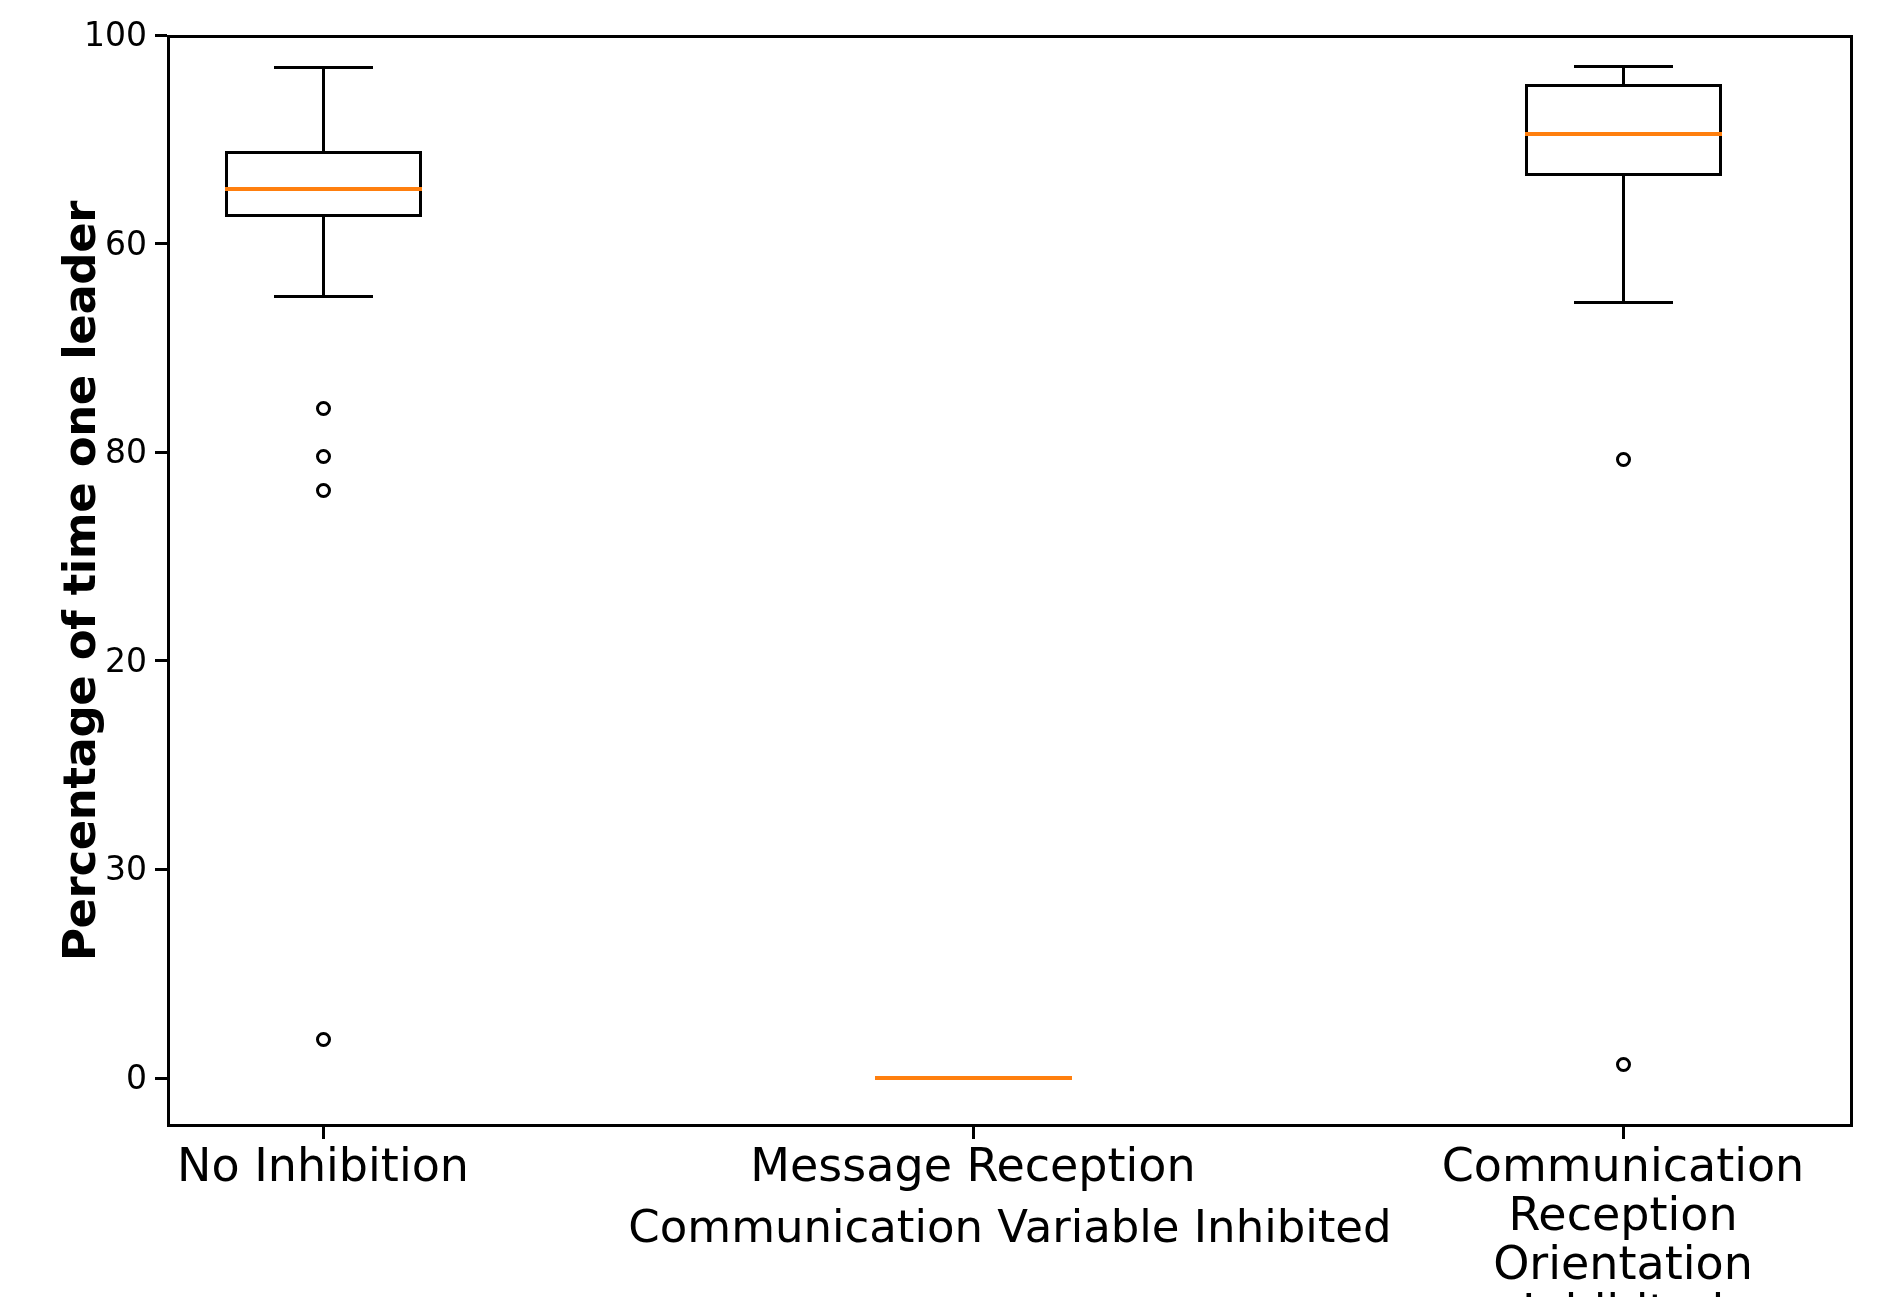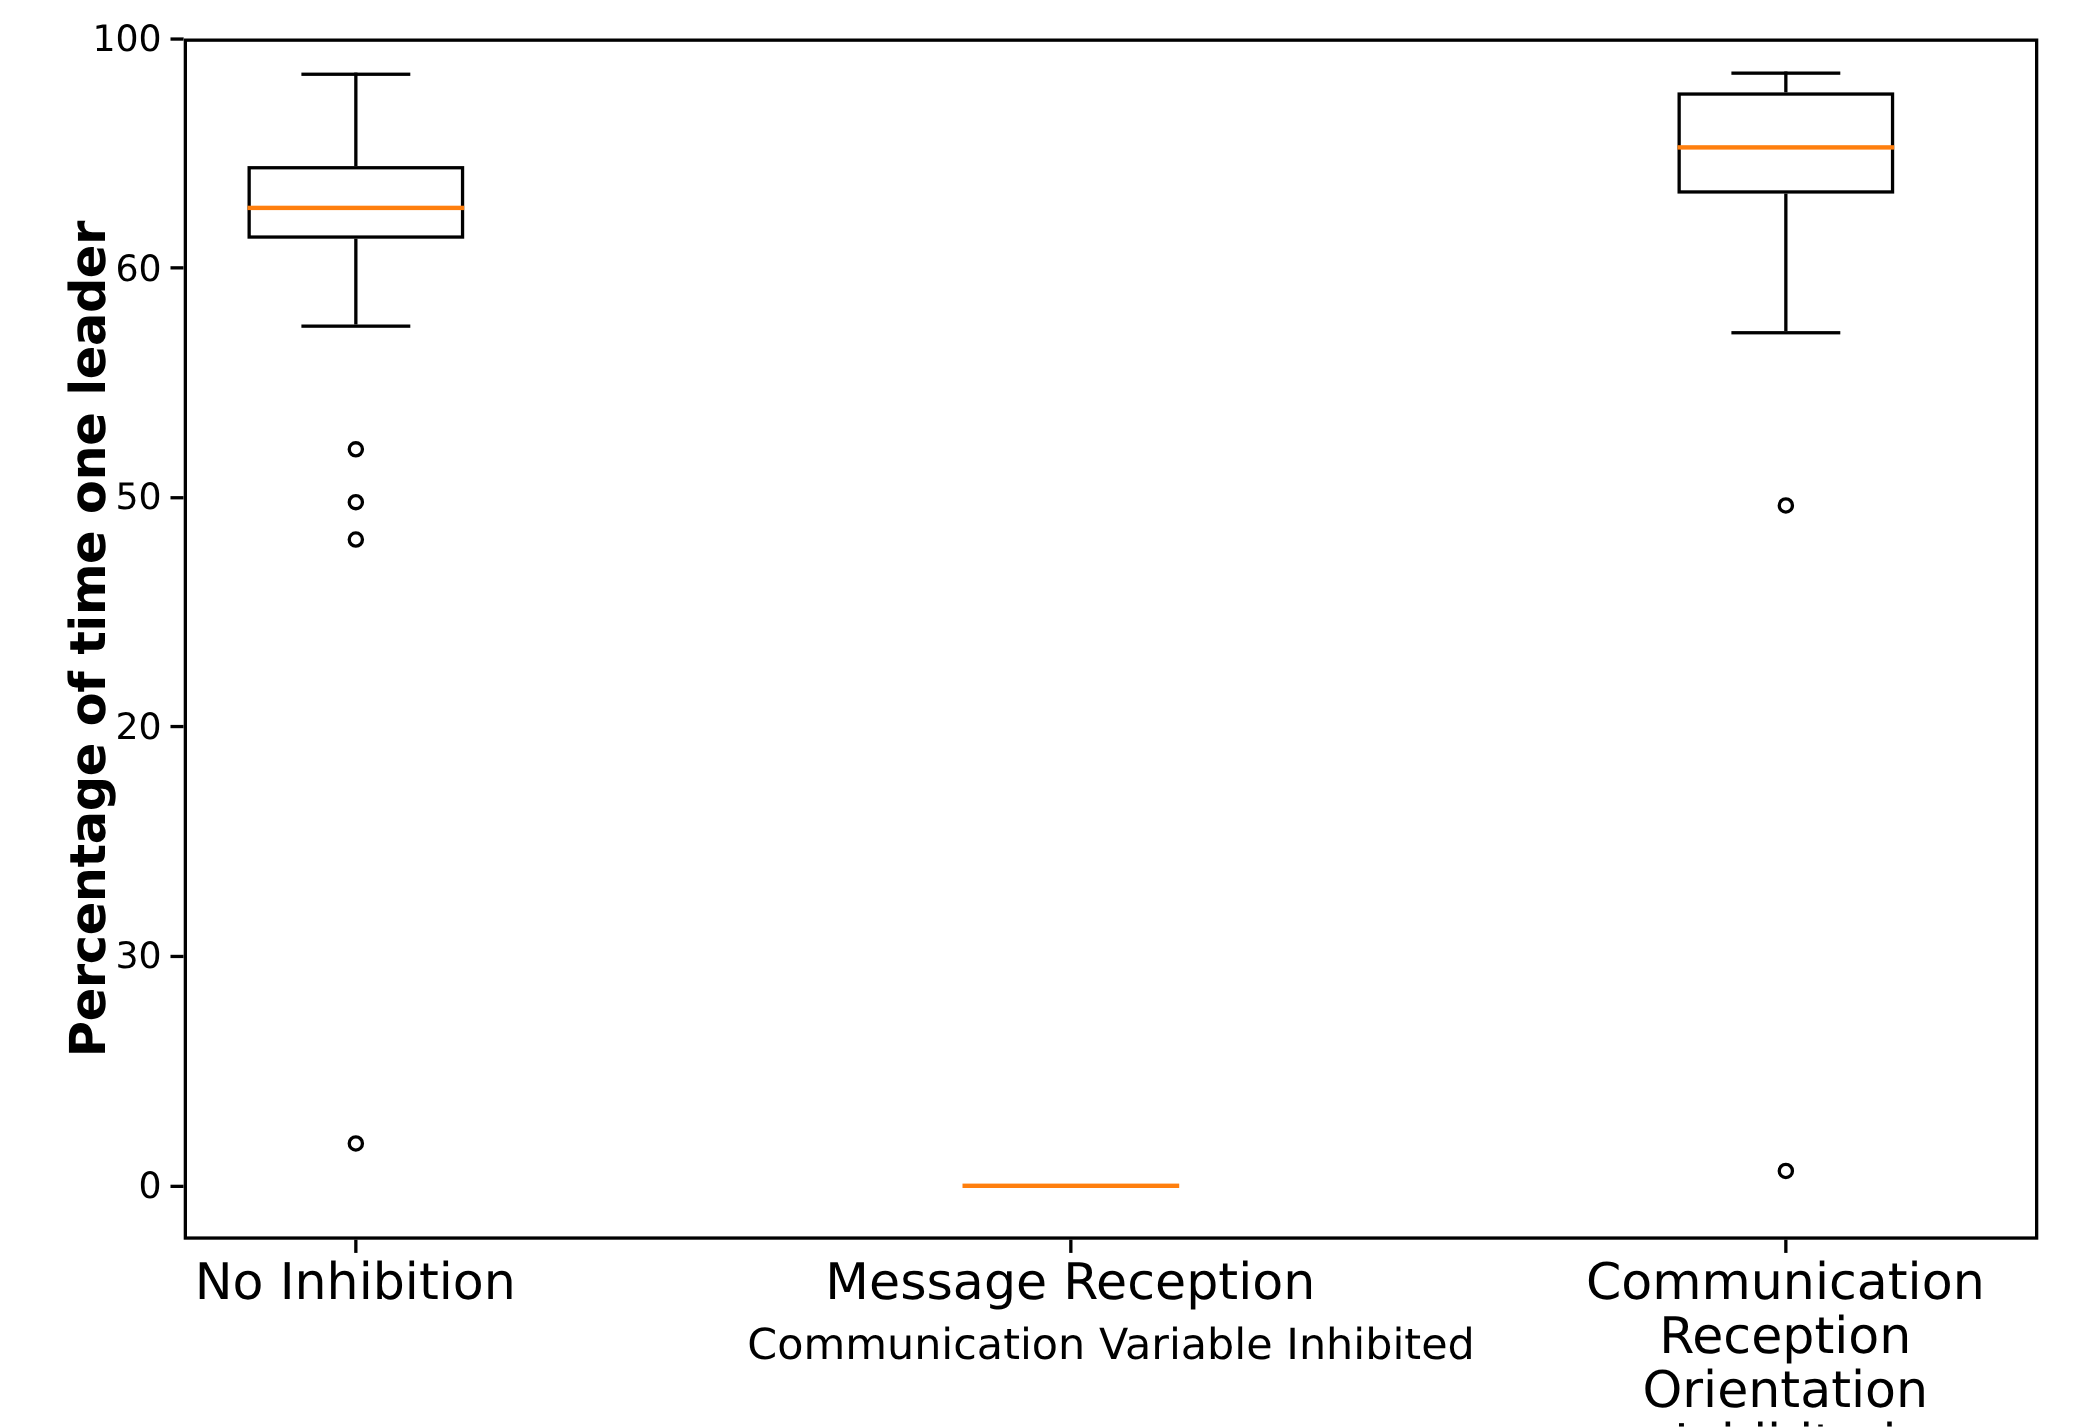--- a/index.html
+++ b/index.html
@@ -96,21 +96,21 @@
     white-space: nowrap;
     text-align: center;
     line-height: 1.06;
   }
   #x-axis-label {
     position: absolute;
     left: 167px;
     width: 1686px;
     top: 1200px;
     text-align: center;
-    font-size: 39px;
+    font-size: 45px;
     color: #000000;
     white-space: nowrap;
   }
   
   .bp-box {
     position: absolute;
     box-sizing: border-box;
     border: 3px solid #000000;
     background: transparent;
   }
@@ -150,21 +150,21 @@
 
   <div class="y-tick" style="top:35px;">
     <span class="tick-label">100</span>
     <span class="tick-mark"></span>
   </div>
   <div class="y-tick" style="top:243.6px;">
     <span class="tick-label">60</span>
     <span class="tick-mark"></span>
   </div>
   <div class="y-tick" style="top:452.2px;">
-    <span class="tick-label">50</span>
+    <span class="tick-label">80</span>
     <span class="tick-mark"></span>
   </div>
   <div class="y-tick" style="top:660.8px;">
     <span class="tick-label">20</span>
     <span class="tick-mark"></span>
   </div>
   <div class="y-tick" style="top:869.4px;">
     <span class="tick-label">30</span>
     <span class="tick-mark"></span>
   </div>

